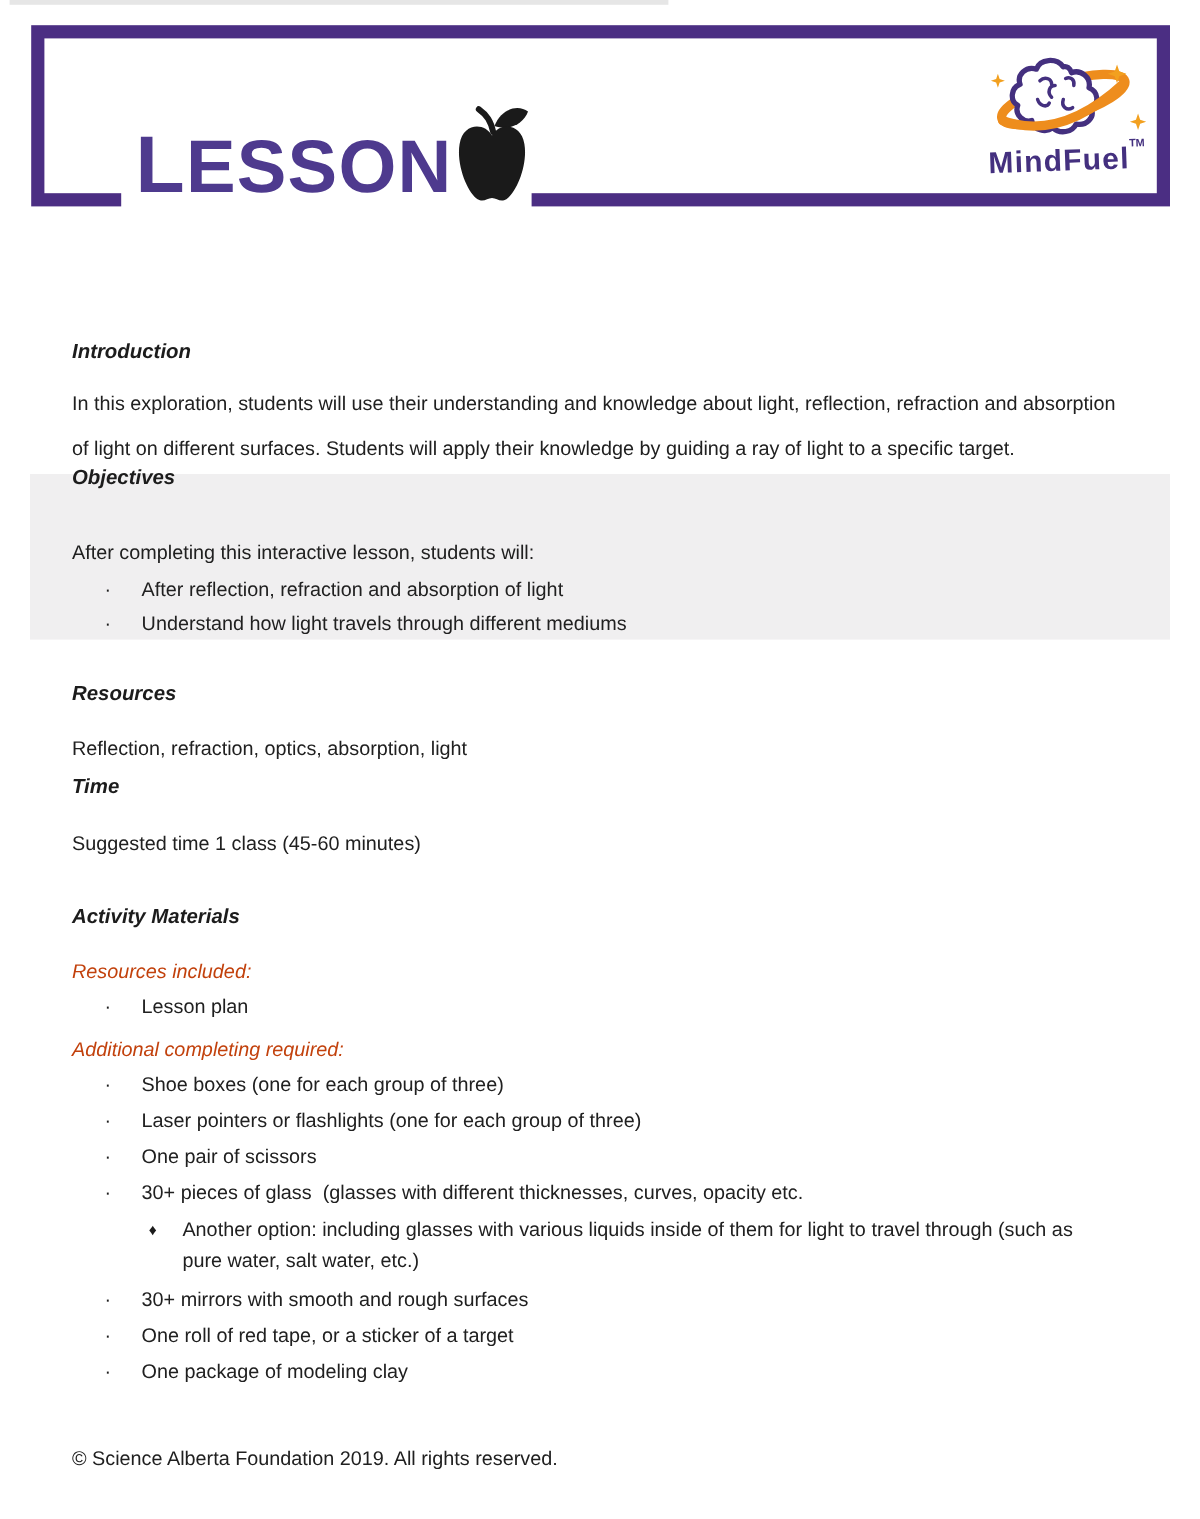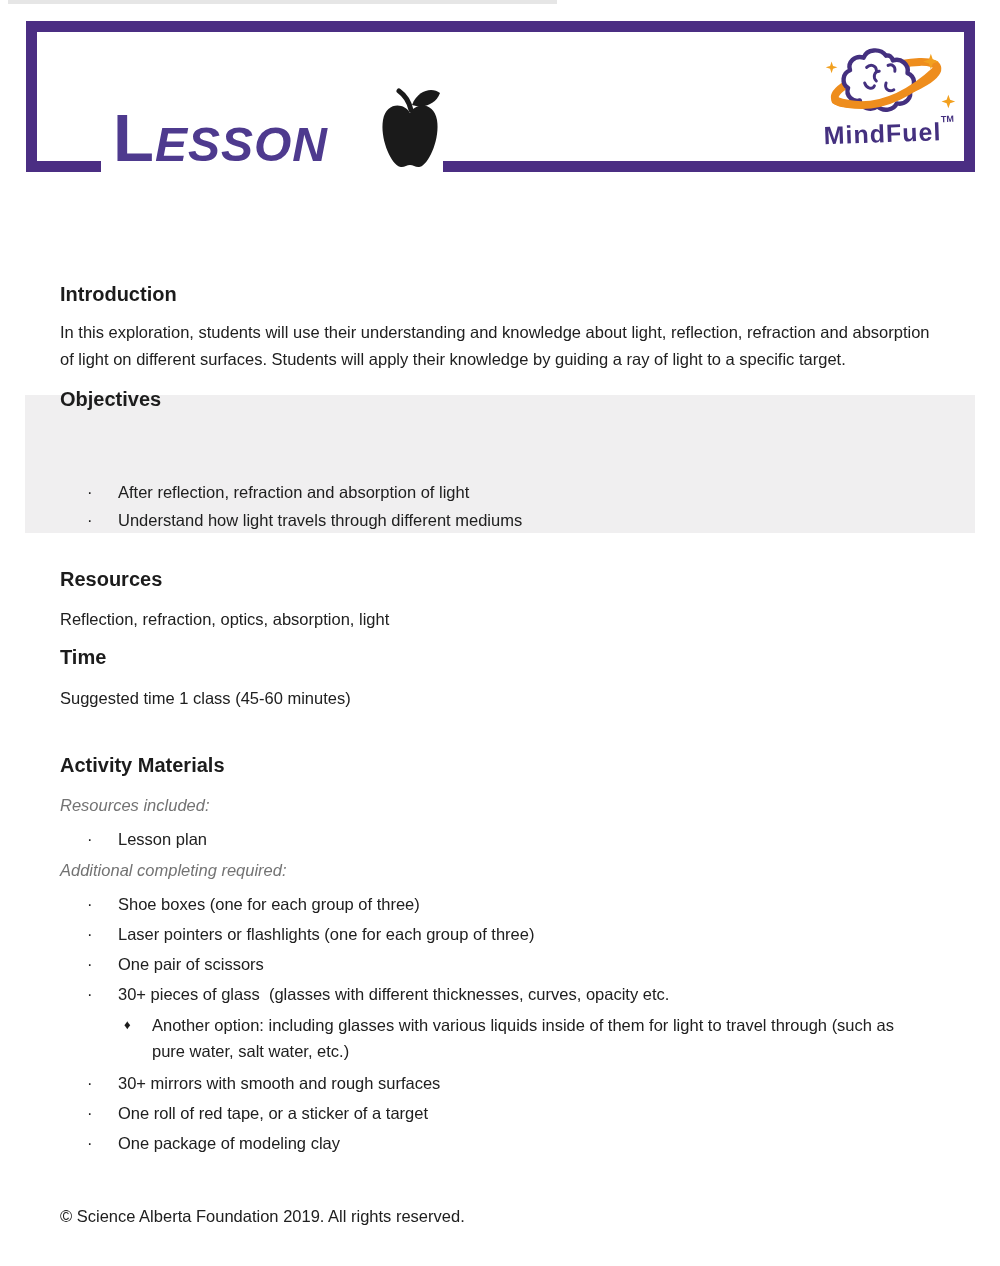--- a/index.html
+++ b/index.html
@@ -13,38 +13,38 @@
   .frame{
     position:absolute;left:26px;top:21px;width:949px;height:151px;
     border:11px solid #4b2e83;box-sizing:border-box;
   }
   .frame-gap{position:absolute;left:101px;top:159px;width:342px;height:15px;background:#ffffff;}
   .banner{
     position:absolute;left:113px;top:104px;height:68px;color:#4e3a8e;
     font-weight:bold;letter-spacing:1px;white-space:nowrap;
   }
   .banner .initial{font-size:67px;line-height:68px;}
-  .banner .rest{font-size:48px;line-height:68px;font-style:italic;}
+  .banner .rest{font-size:62px;line-height:68px;}
   .apple{position:absolute;left:378px;top:86px;width:64px;height:88px;}
   
   .logo{position:absolute;left:814px;top:44px;width:150px;text-align:center;}
   .logo svg{display:block;margin:0 auto;}
   .logo-text{
     margin-top:-2px;font-size:25px;font-weight:bold;color:#44307f;
     letter-spacing:1px;transform:rotate(-2deg);white-space:nowrap;
   }
   .logo-text sup{font-size:9px;font-weight:bold;vertical-align:18px;letter-spacing:0;}
   
   .abs{position:absolute;left:60px;}
   h1.title{margin:0;font-size:29px;font-weight:bold;top:200px;white-space:nowrap;}
   h1.title .sep{color:#8a8a8a;font-weight:normal;margin:0 10px;}
-  h2.sec{margin:0;font-size:20px;font-weight:bold;color:#1c1c1c;}
-  p.body{margin:0;font-size:16.5px;line-height:27px;white-space:pre-wrap;}
+  h2.sec{margin:0;font-size:17px;font-weight:bold;color:#1c1c1c;font-style:italic;}
+  p.body{margin:0;font-size:16.5px;line-height:37px;white-space:pre-wrap;}
   .band{position:absolute;left:25px;top:395px;width:950px;height:138px;background:#f0eff0;}
-  .purple-label{font-style:italic;color:#737373;font-size:17px;}
+  .purple-label{font-style:italic;color:#c2410c;font-size:17px;}
   ul.blist{list-style:none;margin:0;padding:0;font-size:16.5px;}
   ul.blist>li{display:flex;line-height:21px;margin-bottom:9px;}
   ul.blist .bullet{flex:none;margin-left:27px;width:31px;color:#1c1c1c;}
   ul.blist .txt{flex:1;white-space:pre-wrap;}
   ul.blist ul{list-style:none;margin:7px 0 0 0;padding:0;width:100%;}
   ul.blist ul li{display:flex;line-height:26px;}
   ul.blist ul .bullet{margin-left:64px;width:28px;font-size:13px;}
   ul.blist ul .txt{max-width:772px;flex:none;}
   ul.obj-list>li{line-height:28px;margin-bottom:0;}
   .footer{position:absolute;left:60px;top:1207px;font-size:16.5px;text-align:center;}
@@ -79,20 +79,21 @@
     </svg>
     <div class="logo-text"><span>MindFuel</span><sup>TM</sup></div>
   </div>
 
 
   <h2 class="sec abs" style="top:283px">Introduction</h2>
   <p class="body abs" style="top:319px;width:880px">In this exploration, students will use their understanding and knowledge about light, reflection, refraction and absorption of light on different surfaces. Students will apply their knowledge by guiding a ray of light to a specific target.</p>
 
   <div class="band"></div>
   <h2 class="sec abs" style="top:388px">Objectives</h2>
+  <p class="body abs" style="top:443px">After completing this interactive lesson, students will:</p>
   <ul class="blist obj-list abs" style="top:478px;width:880px">
     <li>
         <span class="bullet">·</span>
         <span class="txt">After reflection, refraction and absorption of light</span>
       </li>
     <li>
         <span class="bullet">·</span>
         <span class="txt">Understand how light travels through different mediums</span>
       </li>
   </ul>

